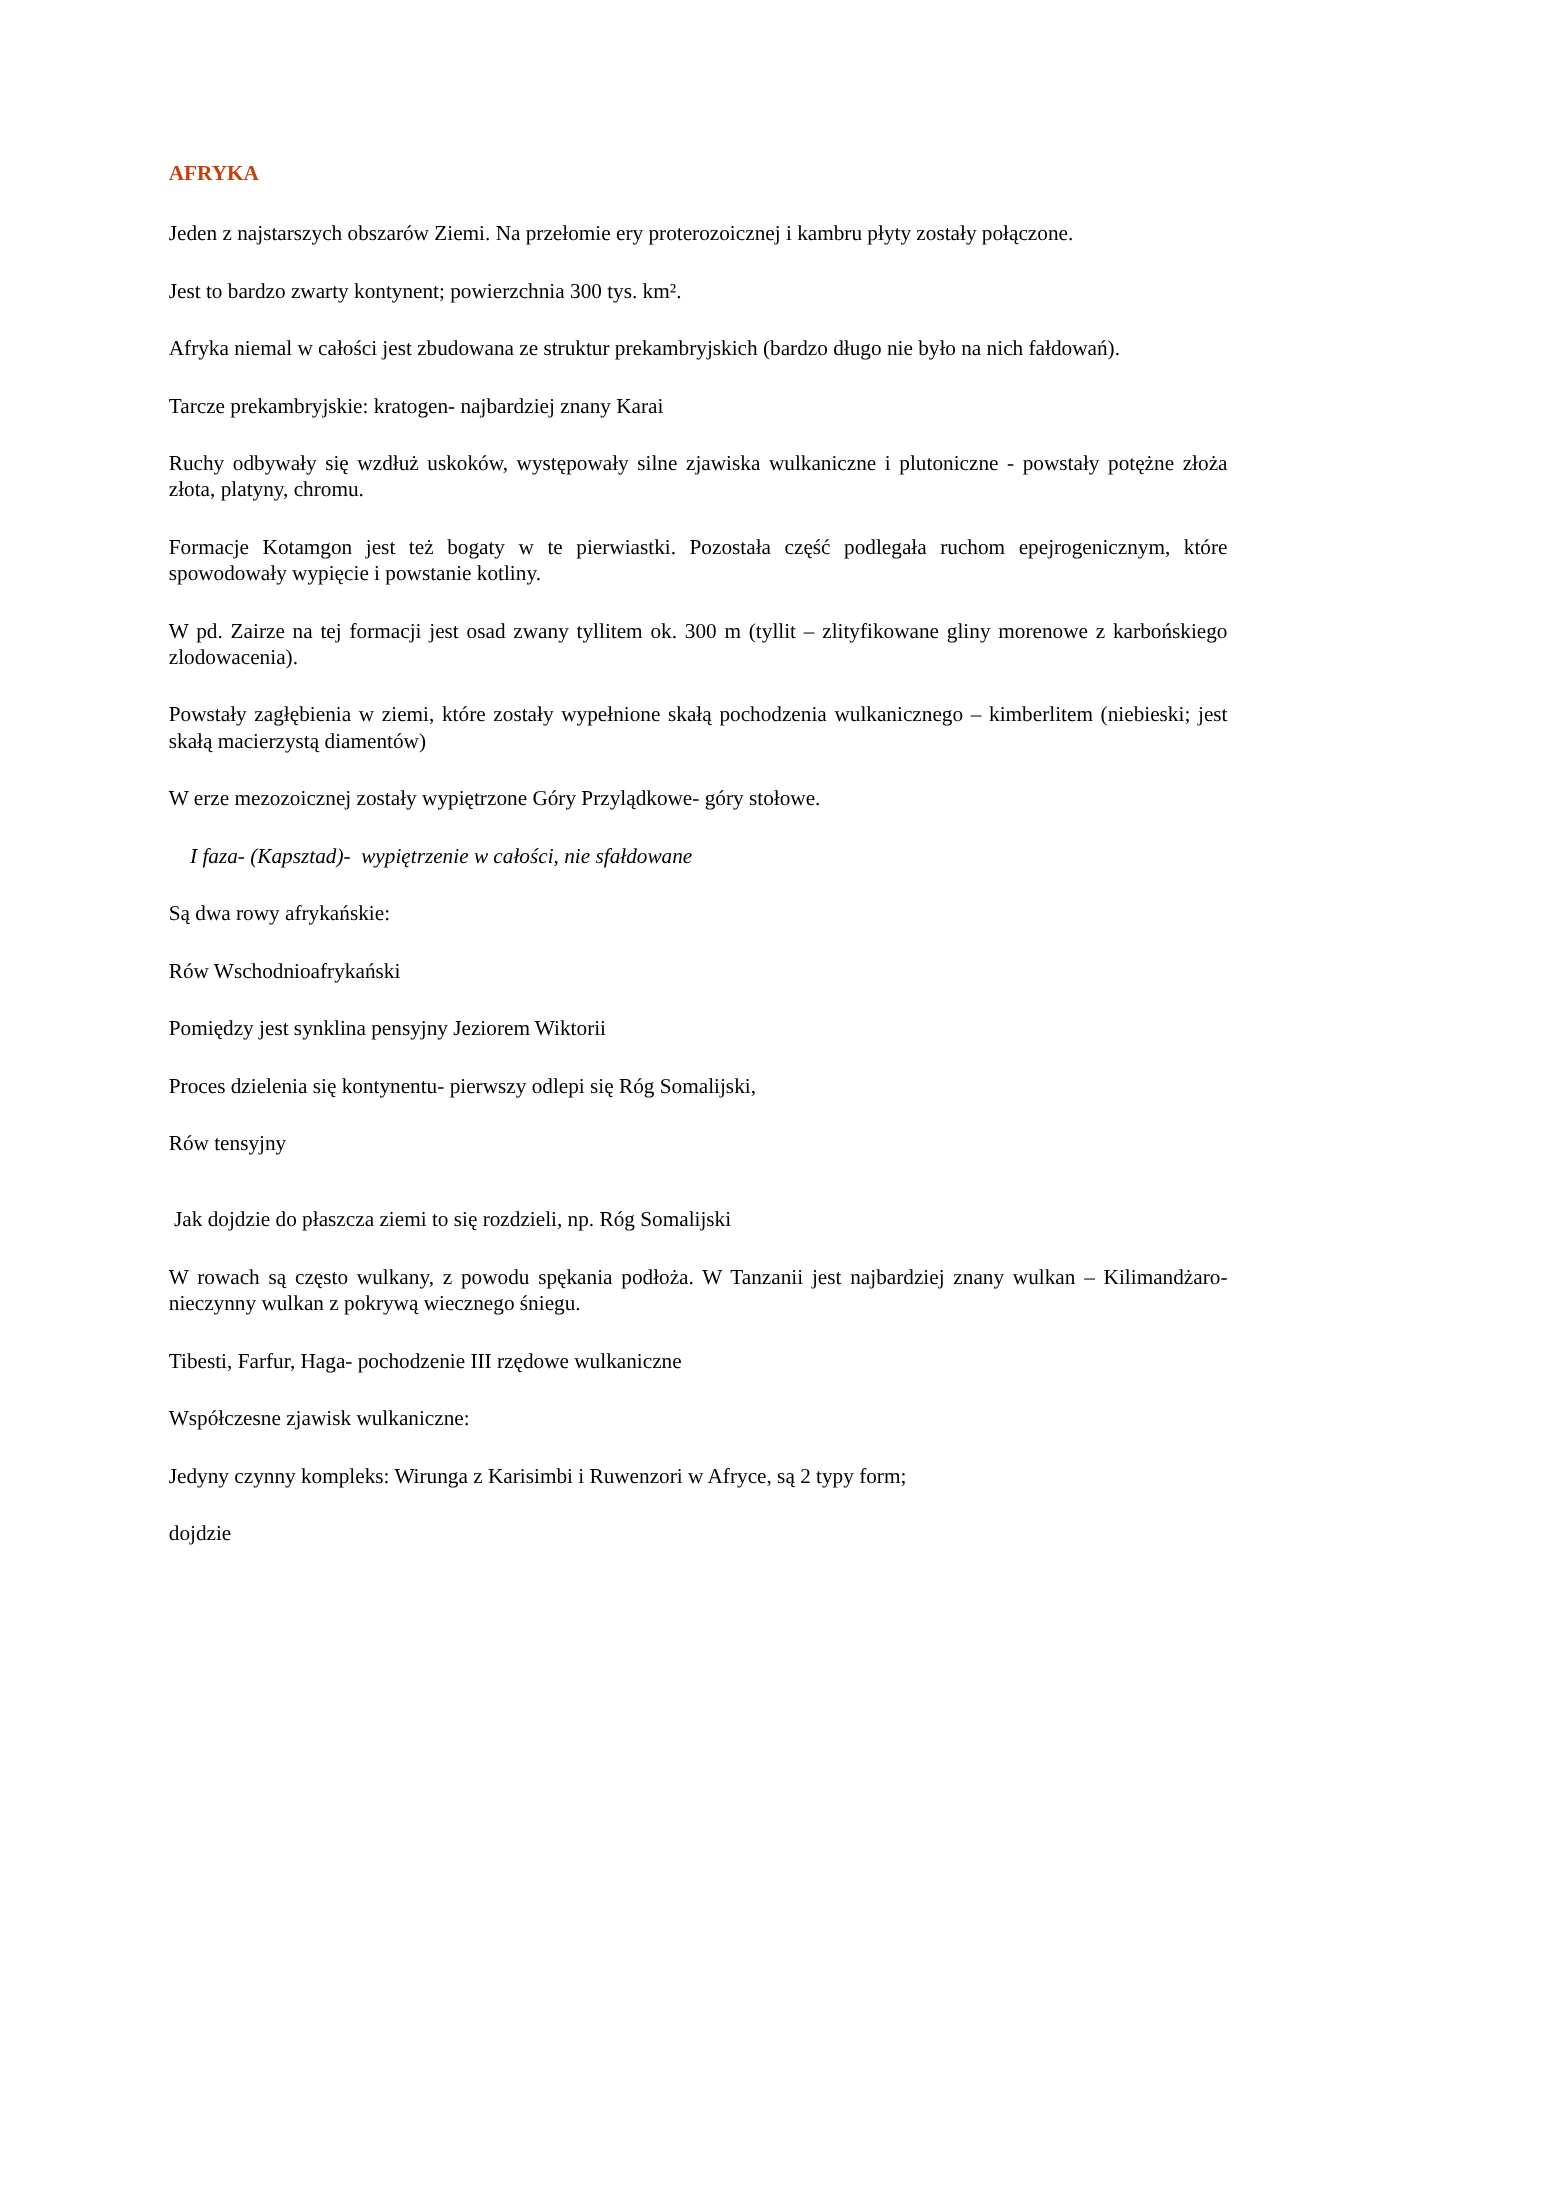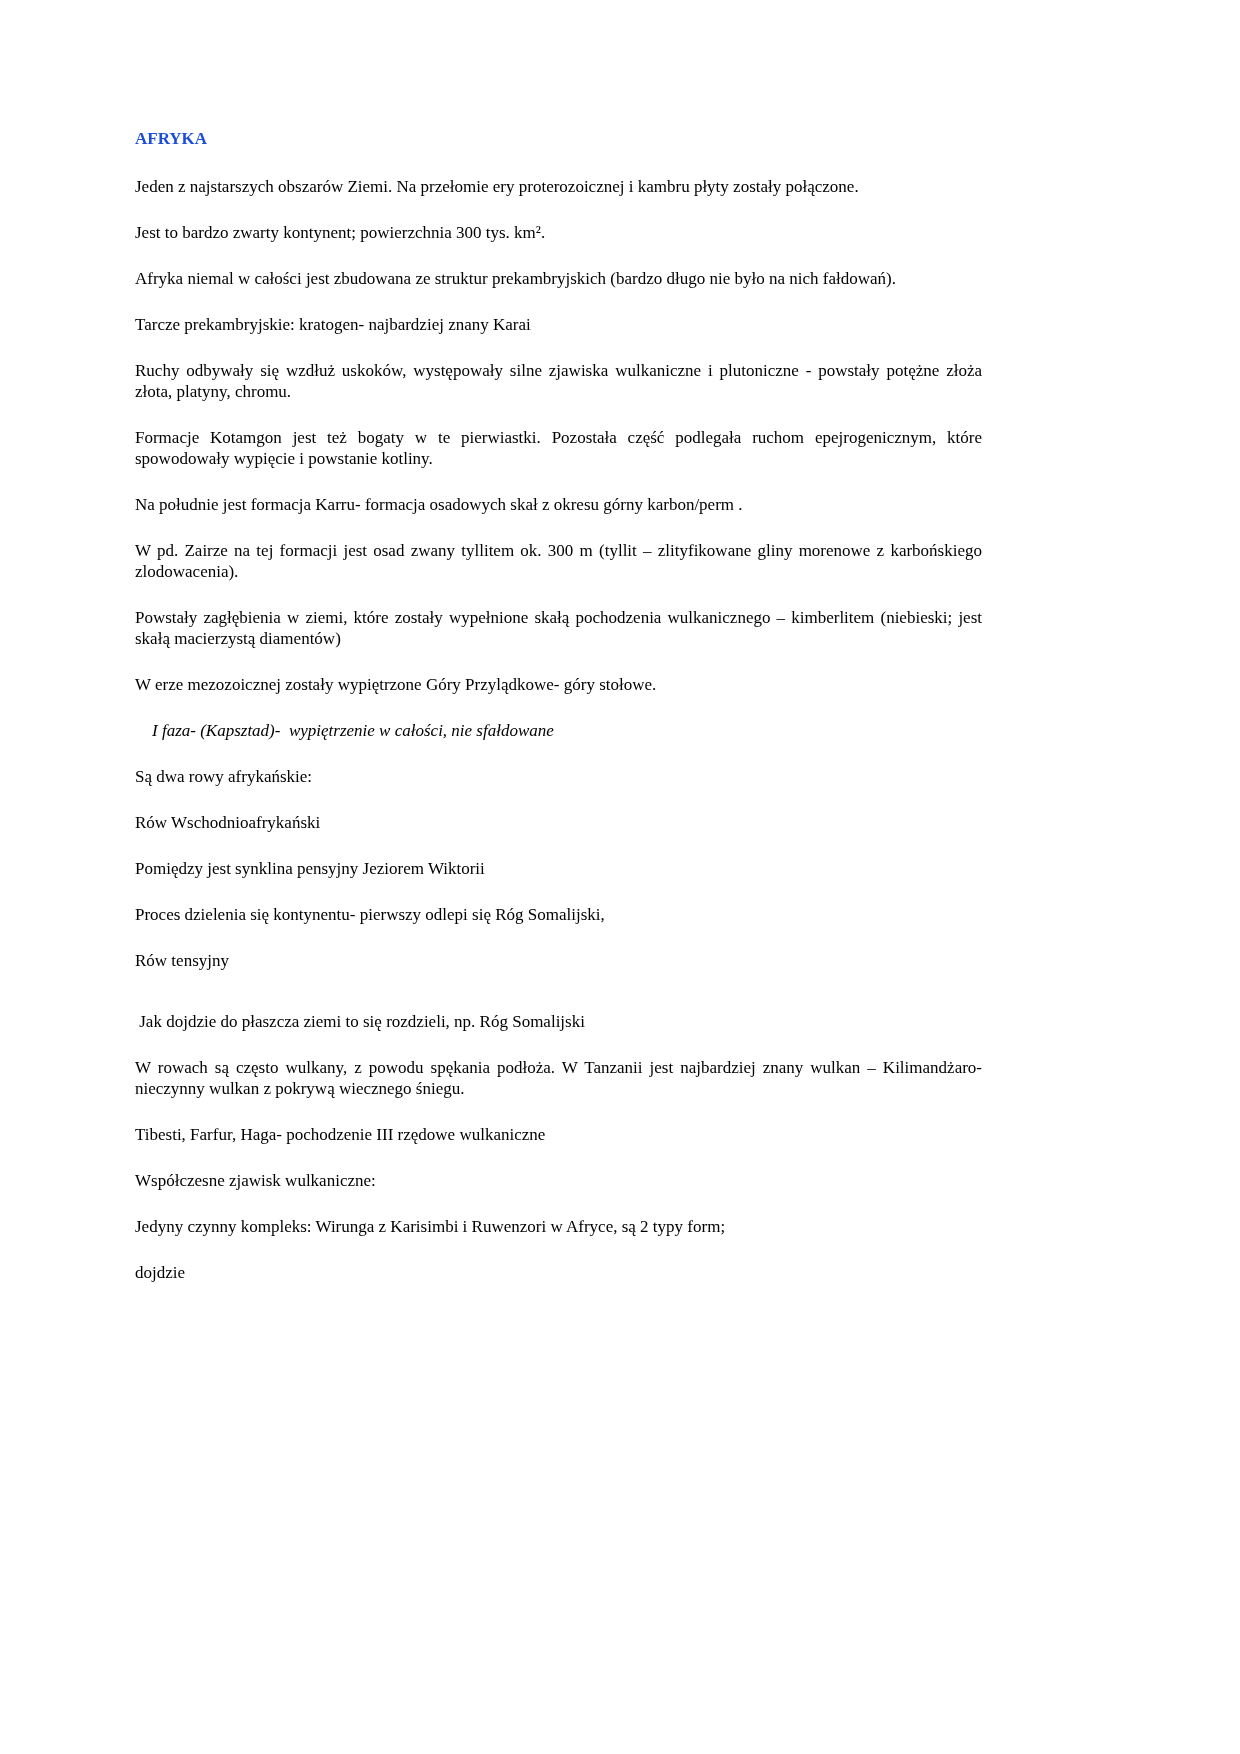--- a/index.html
+++ b/index.html
@@ -42,29 +42,28 @@
     font-style: italic;
   }
   .para.gap {
     margin-top: 40px;
   }
 </style>
 </head>
 <body>
 
 <div class="page">
-  <h1 class="doc-title" style="color: #1d4ed8;">AFRYKA</h1>
+  <h1 class="doc-title" style="color: #c2410c;">AFRYKA</h1>
   <div>
       <p class="para">Jeden z najstarszych obszarów Ziemi. Na przełomie ery proterozoicznej i kambru płyty zostały połączone.</p>
       <p class="para">Jest to bardzo zwarty kontynent; powierzchnia 300 tys. km².</p>
       <p class="para">Afryka niemal w całości jest zbudowana ze struktur prekambryjskich (bardzo długo nie było na nich fałdowań).</p>
       <p class="para">Tarcze prekambryjskie: kratogen- najbardziej znany Karai</p>
       <p class="para justify">Ruchy odbywały się wzdłuż uskoków, występowały silne zjawiska wulkaniczne i plutoniczne - powstały potężne złoża złota, platyny, chromu.</p>
       <p class="para justify">Formacje Kotamgon jest też bogaty w te pierwiastki. Pozostała część podlegała ruchom epejrogenicznym, które spowodowały wypięcie i powstanie kotliny.</p>
-      <p class="para">Na południe jest formacja Karru- formacja osadowych skał z okresu górny karbon/perm .</p>
       <p class="para justify">W pd. Zairze na tej formacji jest osad zwany tyllitem ok. 300 m (tyllit – zlityfikowane gliny morenowe z karbońskiego zlodowacenia).</p>
       <p class="para justify">Powstały zagłębienia w ziemi, które zostały wypełnione skałą pochodzenia wulkanicznego – kimberlitem (niebieski; jest skałą macierzystą diamentów)</p>
       <p class="para">W erze mezozoicznej zostały wypiętrzone Góry Przylądkowe- góry stołowe.</p>
       <p class="para indent">I faza- (Kapsztad)-  wypiętrzenie w całości, nie sfałdowane</p>
       <p class="para">Są dwa rowy afrykańskie:</p>
       <p class="para">Rów Wschodnioafrykański</p>
       <p class="para">Pomiędzy jest synklina pensyjny Jeziorem Wiktorii</p>
       <p class="para">Proces dzielenia się kontynentu- pierwszy odlepi się Róg Somalijski,</p>
       <p class="para">Rów tensyjny</p>
       <p class="para gap"> Jak dojdzie do płaszcza ziemi to się rozdzieli, np. Róg Somalijski</p>

